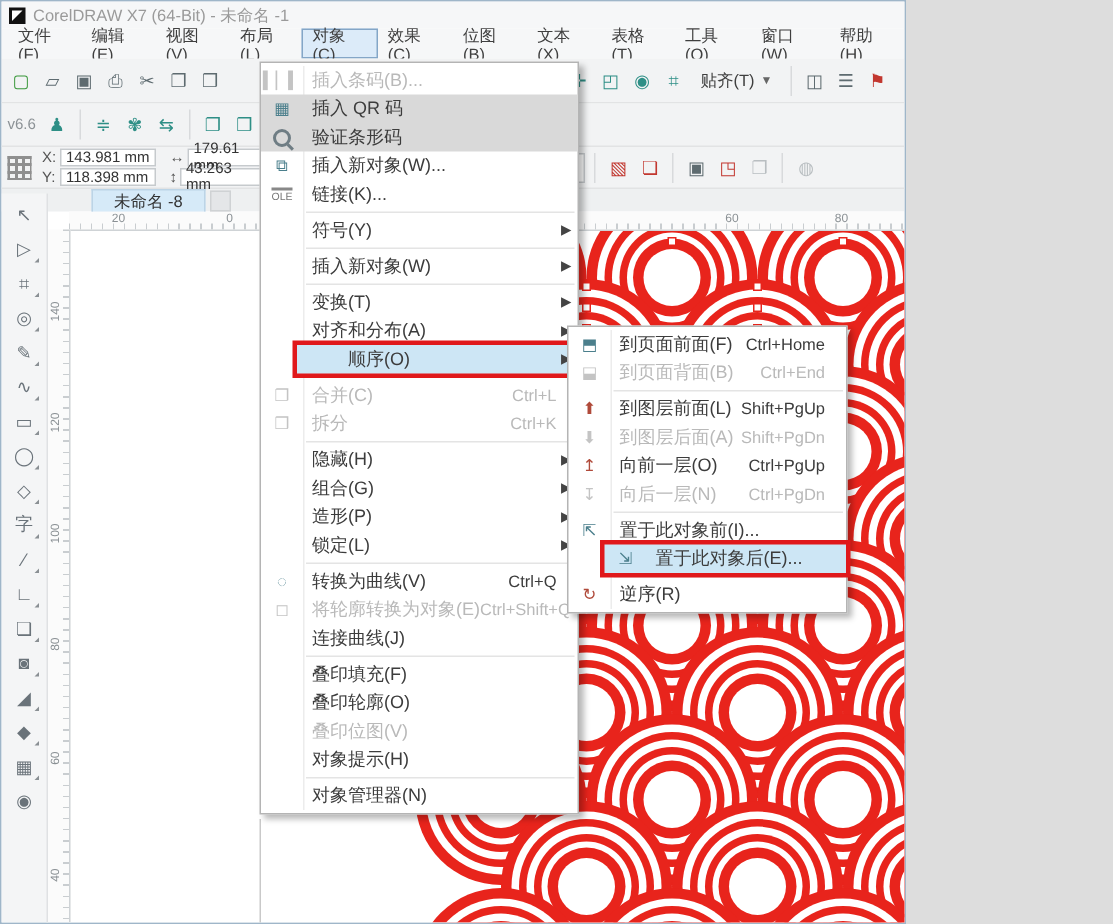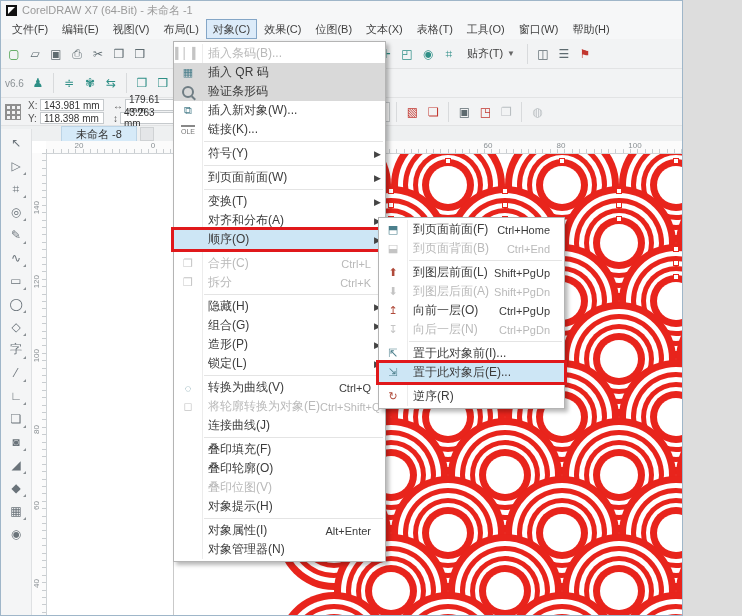--- a/index.html
+++ b/index.html
@@ -1,16 +1,16 @@
 <!DOCTYPE html>
 <html><head>
 <meta charset="utf-8">
 <style>
   html,body{margin:0;padding:0;background:#ddd;}
-  .app{position:relative;width:683px;height:616px;background:#fff;overflow:hidden;
+  .app{position:relative;width:604px;height:616px;background:#fff;overflow:hidden;
        font-family:"Liberation Sans","DejaVu Sans",sans-serif;font-size:11px;color:#444;
        border:1px solid #9fb6c9;box-sizing:border-box;}
   
   .titlebar{position:absolute;left:0;top:0;right:0;height:18px;background:#f6f7f8;
             display:flex;align-items:center;gap:5px;padding-left:5px;color:#9a9a9a;font-size:11px;}
   .applogo{width:11px;height:11px;background:#111;position:relative;flex:0 0 auto;}
   .applogo:after{content:"";position:absolute;left:2px;top:2px;border-left:7px solid #fff;border-bottom:7px solid transparent;}
   
   .menubar{position:absolute;left:0;top:18px;right:0;height:20px;background:#f6f7f8;display:flex;align-items:stretch;padding-left:4px;}
   .menubar .mitem{display:flex;align-items:center;padding:0 7px;color:#3f3f3f;cursor:default;}
@@ -68,21 +68,21 @@
         z-index:10;padding:2px 0;box-sizing:border-box;font-size:12px;}
   .menu .gutterline{position:absolute;left:28px;top:2px;bottom:2px;width:1px;background:#ececec;}
   .mrow{display:flex;align-items:center;height:19px;position:relative;color:#3c3c3c;}
   .mrow .icell{width:28px;flex:0 0 auto;display:flex;align-items:center;justify-content:center;font-size:11px;color:#4b7f8c;}
   .mrow .mlabel{margin-left:6px;white-space:nowrap;}
   .mrow .mshort{margin-left:auto;margin-right:14px;color:#3c3c3c;font-size:11px;white-space:nowrap;}
   .mrow .marrow{position:absolute;right:4px;font-size:9px;color:#444;}
   .mrow.disabled, .mrow.disabled .mshort, .mrow.disabled .icell{color:#b9b9b9;}
   .mrow.grayrow{background:#d9d9d9;}
   .mrow.selected{background:#cde6f5;}
-  .mrow.annotated{box-shadow:0 0 0 3px #e0181b;z-index:5;}
+  .mrow.annotated{box-shadow:0 0 0 3px #e0181b;z-index:5;margin-left:24px;}
   .msep{height:1px;background:#e4e4e4;margin:2px 2px 2px 30px;}
   .menu-object{left:172px;top:40px;width:213px;}
   .menu-order{left:377px;top:216px;width:187px;}
   
   .icon-mag{width:8px;height:8px;border:2px solid #6f7d84;border-radius:50%;position:relative;}
   .icon-mag:after{content:"";position:absolute;width:5px;height:2px;background:#6f7d84;right:-4px;bottom:-3px;transform:rotate(45deg);}
   .icon-ole{font-size:7px;color:#777;border-top:2px solid #888;padding-top:1px;letter-spacing:0;}
   .icon-glyph{font-size:11px;}
 </style>
 </head>
@@ -815,21 +815,21 @@
       </div>
       <div class="msep"></div>
       <div class="mrow">
         <span class="icell"></span>
         <span class="mlabel">符号(Y)</span>
         <span class="marrow">▶</span>
       </div>
       <div class="msep"></div>
       <div class="mrow">
         <span class="icell"></span>
-        <span class="mlabel">到页面前面(W)</span>
+        <span class="mlabel">插入新对象(W)</span>
         <span class="marrow">▶</span>
       </div>
       <div class="msep"></div>
       <div class="mrow">
         <span class="icell"></span>
         <span class="mlabel">变换(T)</span>
         <span class="marrow">▶</span>
       </div>
       <div class="mrow">
         <span class="icell"></span>
@@ -907,25 +907,20 @@
       </div>
       <div class="mrow disabled">
         <span class="icell"></span>
         <span class="mlabel">叠印位图(V)</span>
       </div>
       <div class="mrow">
         <span class="icell"></span>
         <span class="mlabel">对象提示(H)</span>
       </div>
       <div class="msep"></div>
-      <div class="mrow">
-        <span class="icell"></span>
-        <span class="mlabel">对象属性(I)</span>
-        <span class="mshort">Alt+Enter</span>
-      </div>
       <div class="mrow">
         <span class="icell"></span>
         <span class="mlabel">对象管理器(N)</span>
       </div>
     </div>
 
   <div class="menu menu-order" id="ordermenu">
     <div class="gutterline"></div>
   <div class="mrow">
         <span class="icell">

